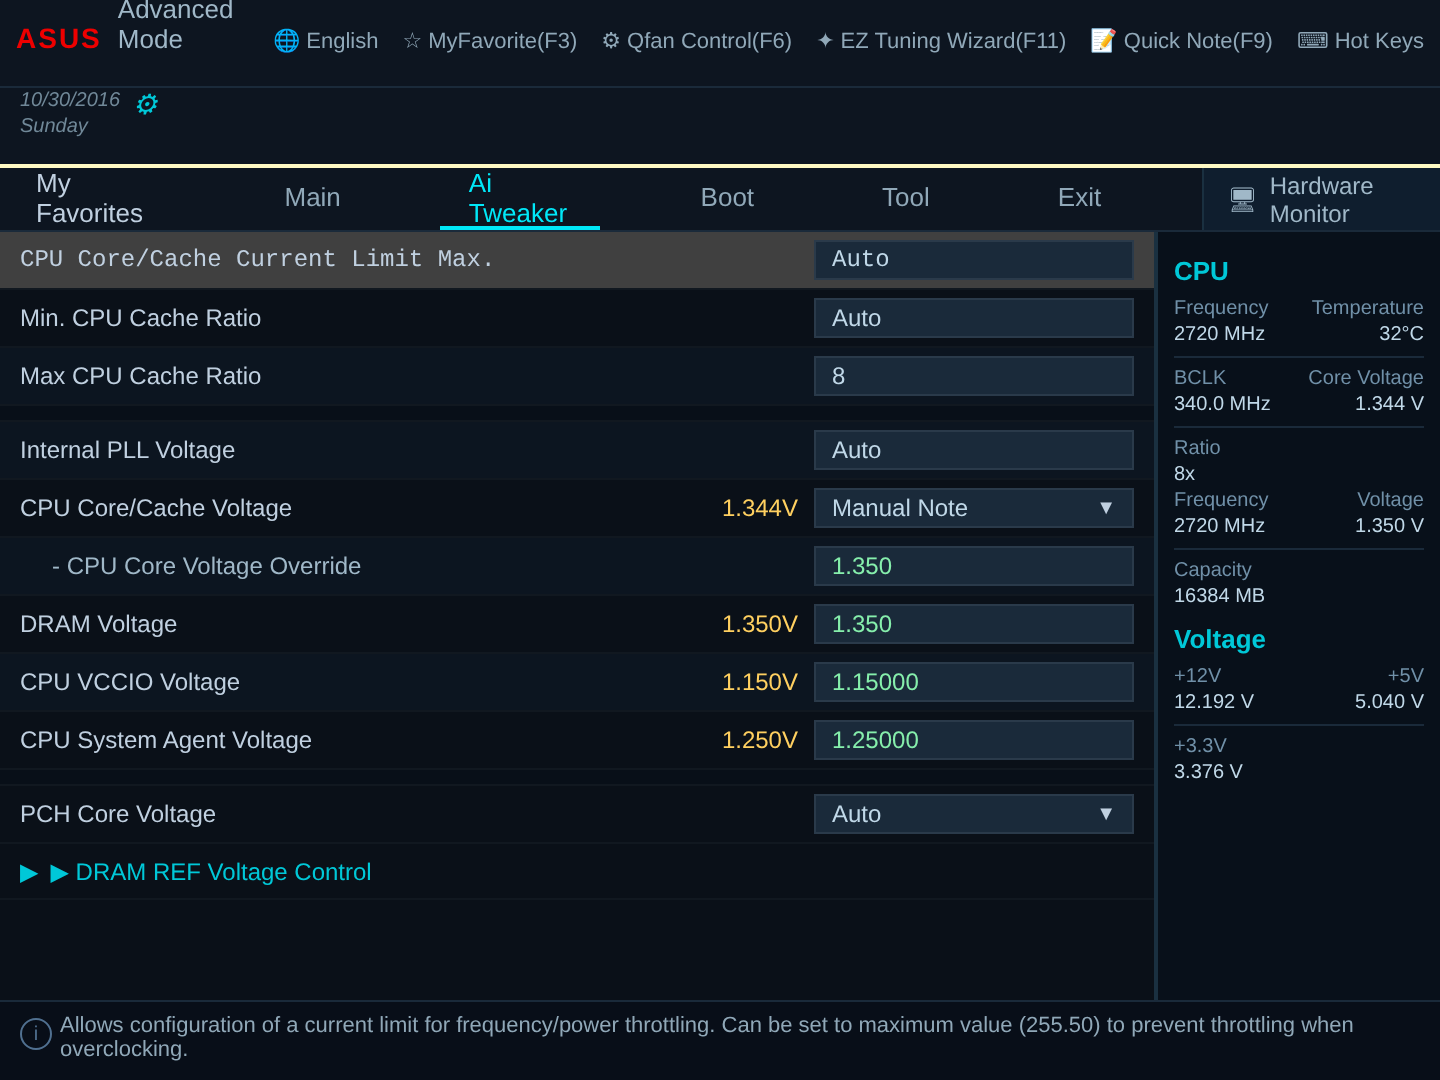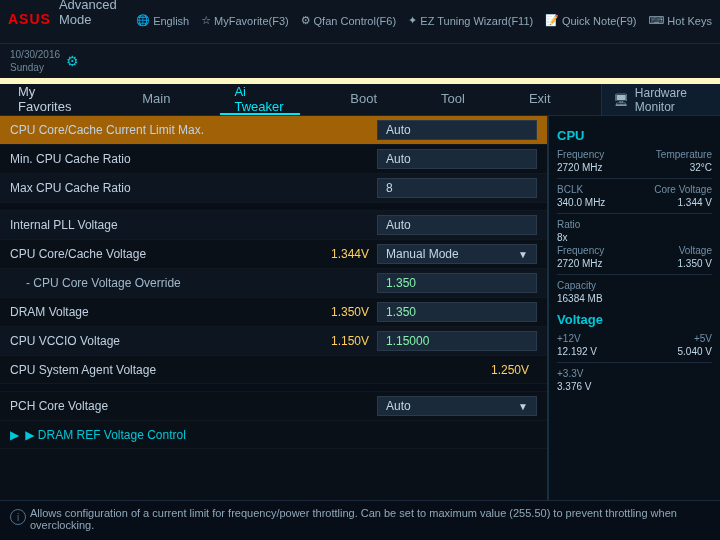--- a/index.html
+++ b/index.html
@@ -44,25 +44,25 @@
     .top-icon-item {
       display: flex;
       align-items: center;
       gap: 3px;
       cursor: pointer;
     }
 
     
     #time-bar {
       background: #0d1520;
-      border-bottom: 6px solid #fef9c3;
+      border-bottom: 2px solid #fef9c3;
       height: 40px;
       display: flex;
-      align-items: center;
       padding: 0 10px;
+      font-style: italic;
     }
     #date-display {
       font-size: 10px;
       color: #708898;
       margin-right: 6px;
       line-height: 1.3;
     }
     #time-display {
       font-size: 26px;
       font-weight: bold;
@@ -121,21 +121,21 @@
     }
     .setting-row {
       display: flex;
       align-items: center;
       min-height: 28px;
       padding: 4px 10px;
       border-bottom: 1px solid #111820;
     }
     .setting-row:nth-child(odd) { background: #0c1520; }
     .setting-row:nth-child(even) { background: #0a1018; }
-    .setting-row.highlighted { background: #a16207; }
+    .setting-row.highlighted { background: #404040; font-family: Liberation Mono, monospace; }
     .setting-label {
       flex: 1;
       color: #c0d0e0;
       font-size: 12px;
     }
     .setting-label.sub { padding-left: 16px; color: #a0b8c8; }
     .setting-value-left {
       color: #ffd060;
       font-size: 12px;
       margin-right: 8px;
@@ -204,21 +204,21 @@
       border-radius: 50%;
       display: flex;
       align-items: center;
       justify-content: center;
       font-size: 10px;
       color: #507090;
     }
 
     
     #hw-panel {
-      width: 172px;
+      width: 142px;
       background: #08101a;
       padding: 8px;
       overflow-y: auto;
       border-left: 1px solid #1a3040;
     }
     .hw-section-title {
       color: #00c8d8;
       font-size: 13px;
       font-weight: bold;
       margin-bottom: 6px;
@@ -351,21 +351,21 @@
 
     <div class="setting-row">
       <span class="setting-label">Internal PLL Voltage</span>
       <div class="setting-value auto">Auto</div>
     </div>
 
     <div class="setting-row">
       <span class="setting-label">CPU Core/Cache Voltage</span>
       <span class="setting-value-left">1.344V</span>
       <div class="setting-value-dropdown">
-        <span>Manual Mode</span>
+        <span>Manual Note</span>
         <span class="dropdown-arrow">▼</span>
       </div>
     </div>
 
     <div class="setting-row">
       <span class="setting-label sub">  - CPU Core Voltage Override</span>
       <div class="setting-value orange">1.350</div>
     </div>
 
     <div class="setting-row">
@@ -376,20 +376,21 @@
 
     <div class="setting-row">
       <span class="setting-label">CPU VCCIO Voltage</span>
       <span class="setting-value-left">1.150V</span>
       <div class="setting-value orange">1.15000</div>
     </div>
 
     <div class="setting-row">
       <span class="setting-label">CPU System Agent Voltage</span>
       <span class="setting-value-left">1.250V</span>
+      <div class="setting-value orange">1.25000</div>
     </div>
 
     <div class="section-spacer"></div>
 
     <div class="setting-row">
       <span class="setting-label">PCH Core Voltage</span>
       <div class="setting-value-dropdown">
         <span>Auto</span>
         <span class="dropdown-arrow">▼</span>
       </div>

